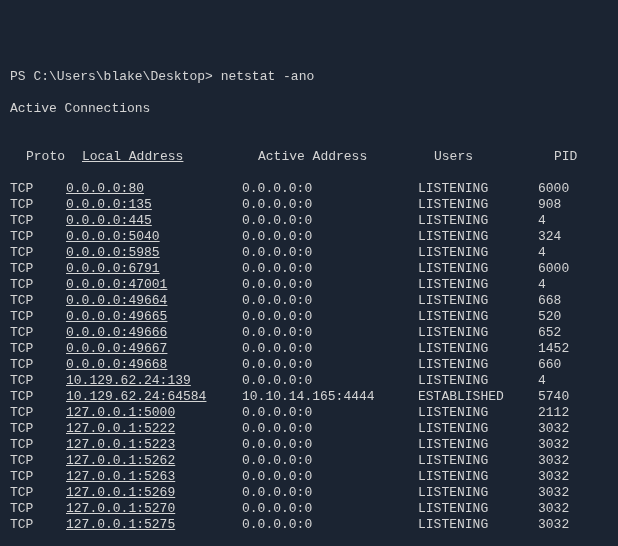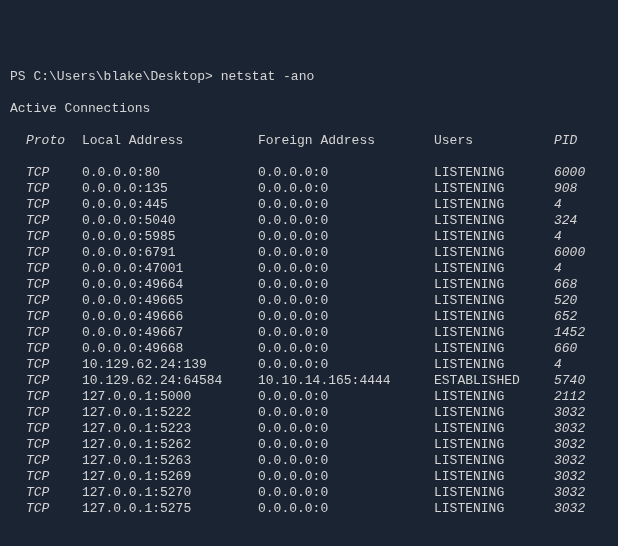--- a/index.html
+++ b/index.html
@@ -12,37 +12,37 @@
       line-height: 16px;
       white-space: pre;
       overflow: hidden;
       width: 618px;
       height: 546px;
       box-sizing: border-box;
     }
     .prompt-line {
     }
     .header-line {
+      margin-bottom: 16px;
     }
     .column-header {
       margin-left: 16px;
     }
     .row {
-      margin-left: 16px;
     }
-    .col-proto { display: inline-block; width: 56px; font-style: italic; }
-    .col-local { display: inline-block; width: 176px; }
+    .col-proto { display: inline-block; width: 56px; }
+    .col-local { display: inline-block; width: 176px; text-decoration: underline; }
     .col-foreign { display: inline-block; width: 176px; }
     .col-state { display: inline-block; width: 120px; }
-    .col-pid { display: inline-block; font-style: italic; }
+    .col-pid { display: inline-block; }
   </style>
 </head>
 <body>
 
 
 
 <div class="prompt-line">PS C:\Users\blake\Desktop&gt; netstat -ano</div>
 <div class="header-line">Active Connections</div>
-<div class="column-header"><span class="col-proto">Proto</span><span class="col-local">Local Address</span><span class="col-foreign">Foreign Address</span><span class="col-state">Users</span><span class="col-pid">PID</span></div>
+<div class="column-header"><span class="col-proto">Proto</span><span class="col-local">Local Address</span><span class="col-foreign">Active Address</span><span class="col-state">Users</span><span class="col-pid">PID</span></div>
 <div id="rows-container"><div class="row"><span class="col-proto">TCP</span><span class="col-local">0.0.0.0:80</span><span class="col-foreign">0.0.0.0:0</span><span class="col-state">LISTENING</span><span class="col-pid">6000</span></div><div class="row"><span class="col-proto">TCP</span><span class="col-local">0.0.0.0:135</span><span class="col-foreign">0.0.0.0:0</span><span class="col-state">LISTENING</span><span class="col-pid">908</span></div><div class="row"><span class="col-proto">TCP</span><span class="col-local">0.0.0.0:445</span><span class="col-foreign">0.0.0.0:0</span><span class="col-state">LISTENING</span><span class="col-pid">4</span></div><div class="row"><span class="col-proto">TCP</span><span class="col-local">0.0.0.0:5040</span><span class="col-foreign">0.0.0.0:0</span><span class="col-state">LISTENING</span><span class="col-pid">324</span></div><div class="row"><span class="col-proto">TCP</span><span class="col-local">0.0.0.0:5985</span><span class="col-foreign">0.0.0.0:0</span><span class="col-state">LISTENING</span><span class="col-pid">4</span></div><div class="row"><span class="col-proto">TCP</span><span class="col-local">0.0.0.0:6791</span><span class="col-foreign">0.0.0.0:0</span><span class="col-state">LISTENING</span><span class="col-pid">6000</span></div><div class="row"><span class="col-proto">TCP</span><span class="col-local">0.0.0.0:47001</span><span class="col-foreign">0.0.0.0:0</span><span class="col-state">LISTENING</span><span class="col-pid">4</span></div><div class="row"><span class="col-proto">TCP</span><span class="col-local">0.0.0.0:49664</span><span class="col-foreign">0.0.0.0:0</span><span class="col-state">LISTENING</span><span class="col-pid">668</span></div><div class="row"><span class="col-proto">TCP</span><span class="col-local">0.0.0.0:49665</span><span class="col-foreign">0.0.0.0:0</span><span class="col-state">LISTENING</span><span class="col-pid">520</span></div><div class="row"><span class="col-proto">TCP</span><span class="col-local">0.0.0.0:49666</span><span class="col-foreign">0.0.0.0:0</span><span class="col-state">LISTENING</span><span class="col-pid">652</span></div><div class="row"><span class="col-proto">TCP</span><span class="col-local">0.0.0.0:49667</span><span class="col-foreign">0.0.0.0:0</span><span class="col-state">LISTENING</span><span class="col-pid">1452</span></div><div class="row"><span class="col-proto">TCP</span><span class="col-local">0.0.0.0:49668</span><span class="col-foreign">0.0.0.0:0</span><span class="col-state">LISTENING</span><span class="col-pid">660</span></div><div class="row"><span class="col-proto">TCP</span><span class="col-local">10.129.62.24:139</span><span class="col-foreign">0.0.0.0:0</span><span class="col-state">LISTENING</span><span class="col-pid">4</span></div><div class="row"><span class="col-proto">TCP</span><span class="col-local">10.129.62.24:64584</span><span class="col-foreign">10.10.14.165:4444</span><span class="col-state">ESTABLISHED</span><span class="col-pid">5740</span></div><div class="row"><span class="col-proto">TCP</span><span class="col-local">127.0.0.1:5000</span><span class="col-foreign">0.0.0.0:0</span><span class="col-state">LISTENING</span><span class="col-pid">2112</span></div><div class="row"><span class="col-proto">TCP</span><span class="col-local">127.0.0.1:5222</span><span class="col-foreign">0.0.0.0:0</span><span class="col-state">LISTENING</span><span class="col-pid">3032</span></div><div class="row"><span class="col-proto">TCP</span><span class="col-local">127.0.0.1:5223</span><span class="col-foreign">0.0.0.0:0</span><span class="col-state">LISTENING</span><span class="col-pid">3032</span></div><div class="row"><span class="col-proto">TCP</span><span class="col-local">127.0.0.1:5262</span><span class="col-foreign">0.0.0.0:0</span><span class="col-state">LISTENING</span><span class="col-pid">3032</span></div><div class="row"><span class="col-proto">TCP</span><span class="col-local">127.0.0.1:5263</span><span class="col-foreign">0.0.0.0:0</span><span class="col-state">LISTENING</span><span class="col-pid">3032</span></div><div class="row"><span class="col-proto">TCP</span><span class="col-local">127.0.0.1:5269</span><span class="col-foreign">0.0.0.0:0</span><span class="col-state">LISTENING</span><span class="col-pid">3032</span></div><div class="row"><span class="col-proto">TCP</span><span class="col-local">127.0.0.1:5270</span><span class="col-foreign">0.0.0.0:0</span><span class="col-state">LISTENING</span><span class="col-pid">3032</span></div><div class="row"><span class="col-proto">TCP</span><span class="col-local">127.0.0.1:5275</span><span class="col-foreign">0.0.0.0:0</span><span class="col-state">LISTENING</span><span class="col-pid">3032</span></div></div>
 
 
 
 
 </body></html>

